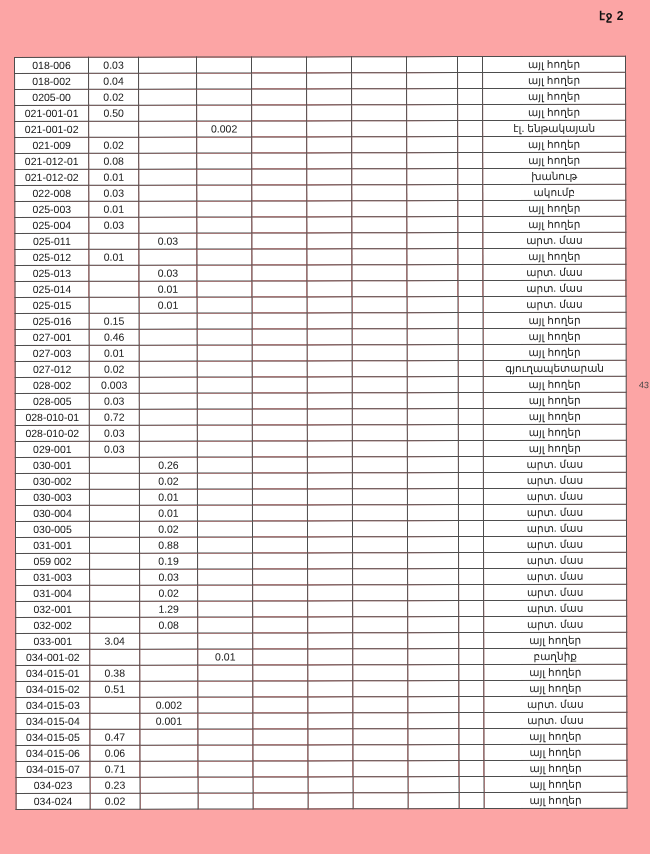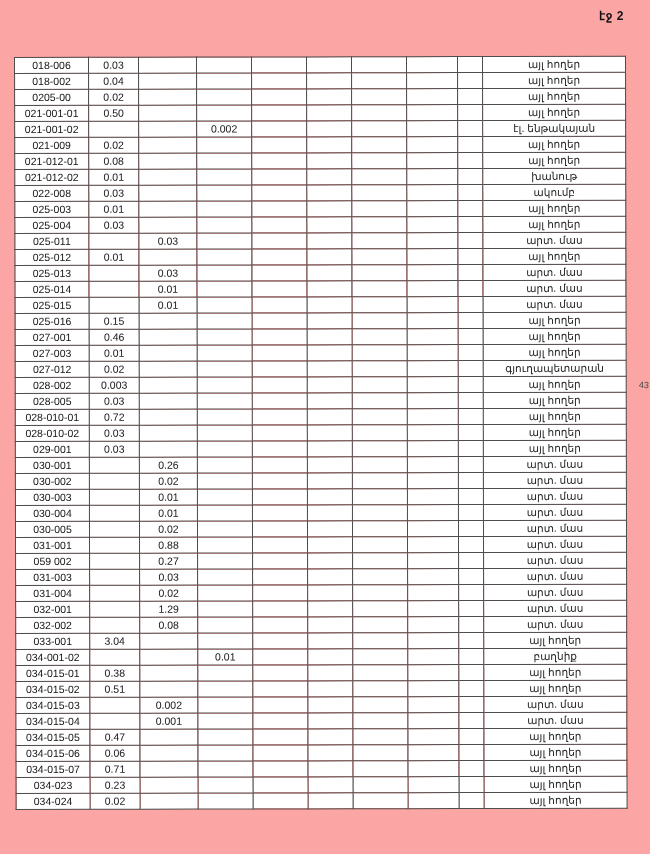--- a/index.html
+++ b/index.html
@@ -486,21 +486,21 @@
     <td class="c-empty"></td>
     <td class="c-empty"></td>
     <td class="c-empty"></td>
     <td class="c-empty"></td>
     <td class="c-label">արտ. մաս</td>
   </tr>
 
   <tr>
     <td class="c-code">059 002</td>
     <td class="c-val"></td>
-    <td class="c-val">0.27</td>
+    <td class="c-val">0.19</td>
     <td class="c-val"></td>
     <td class="c-empty"></td>
     <td class="c-empty"></td>
     <td class="c-empty"></td>
     <td class="c-empty"></td>
     <td class="c-empty"></td>
     <td class="c-label">արտ. մաս</td>
   </tr>
 
   <tr>

